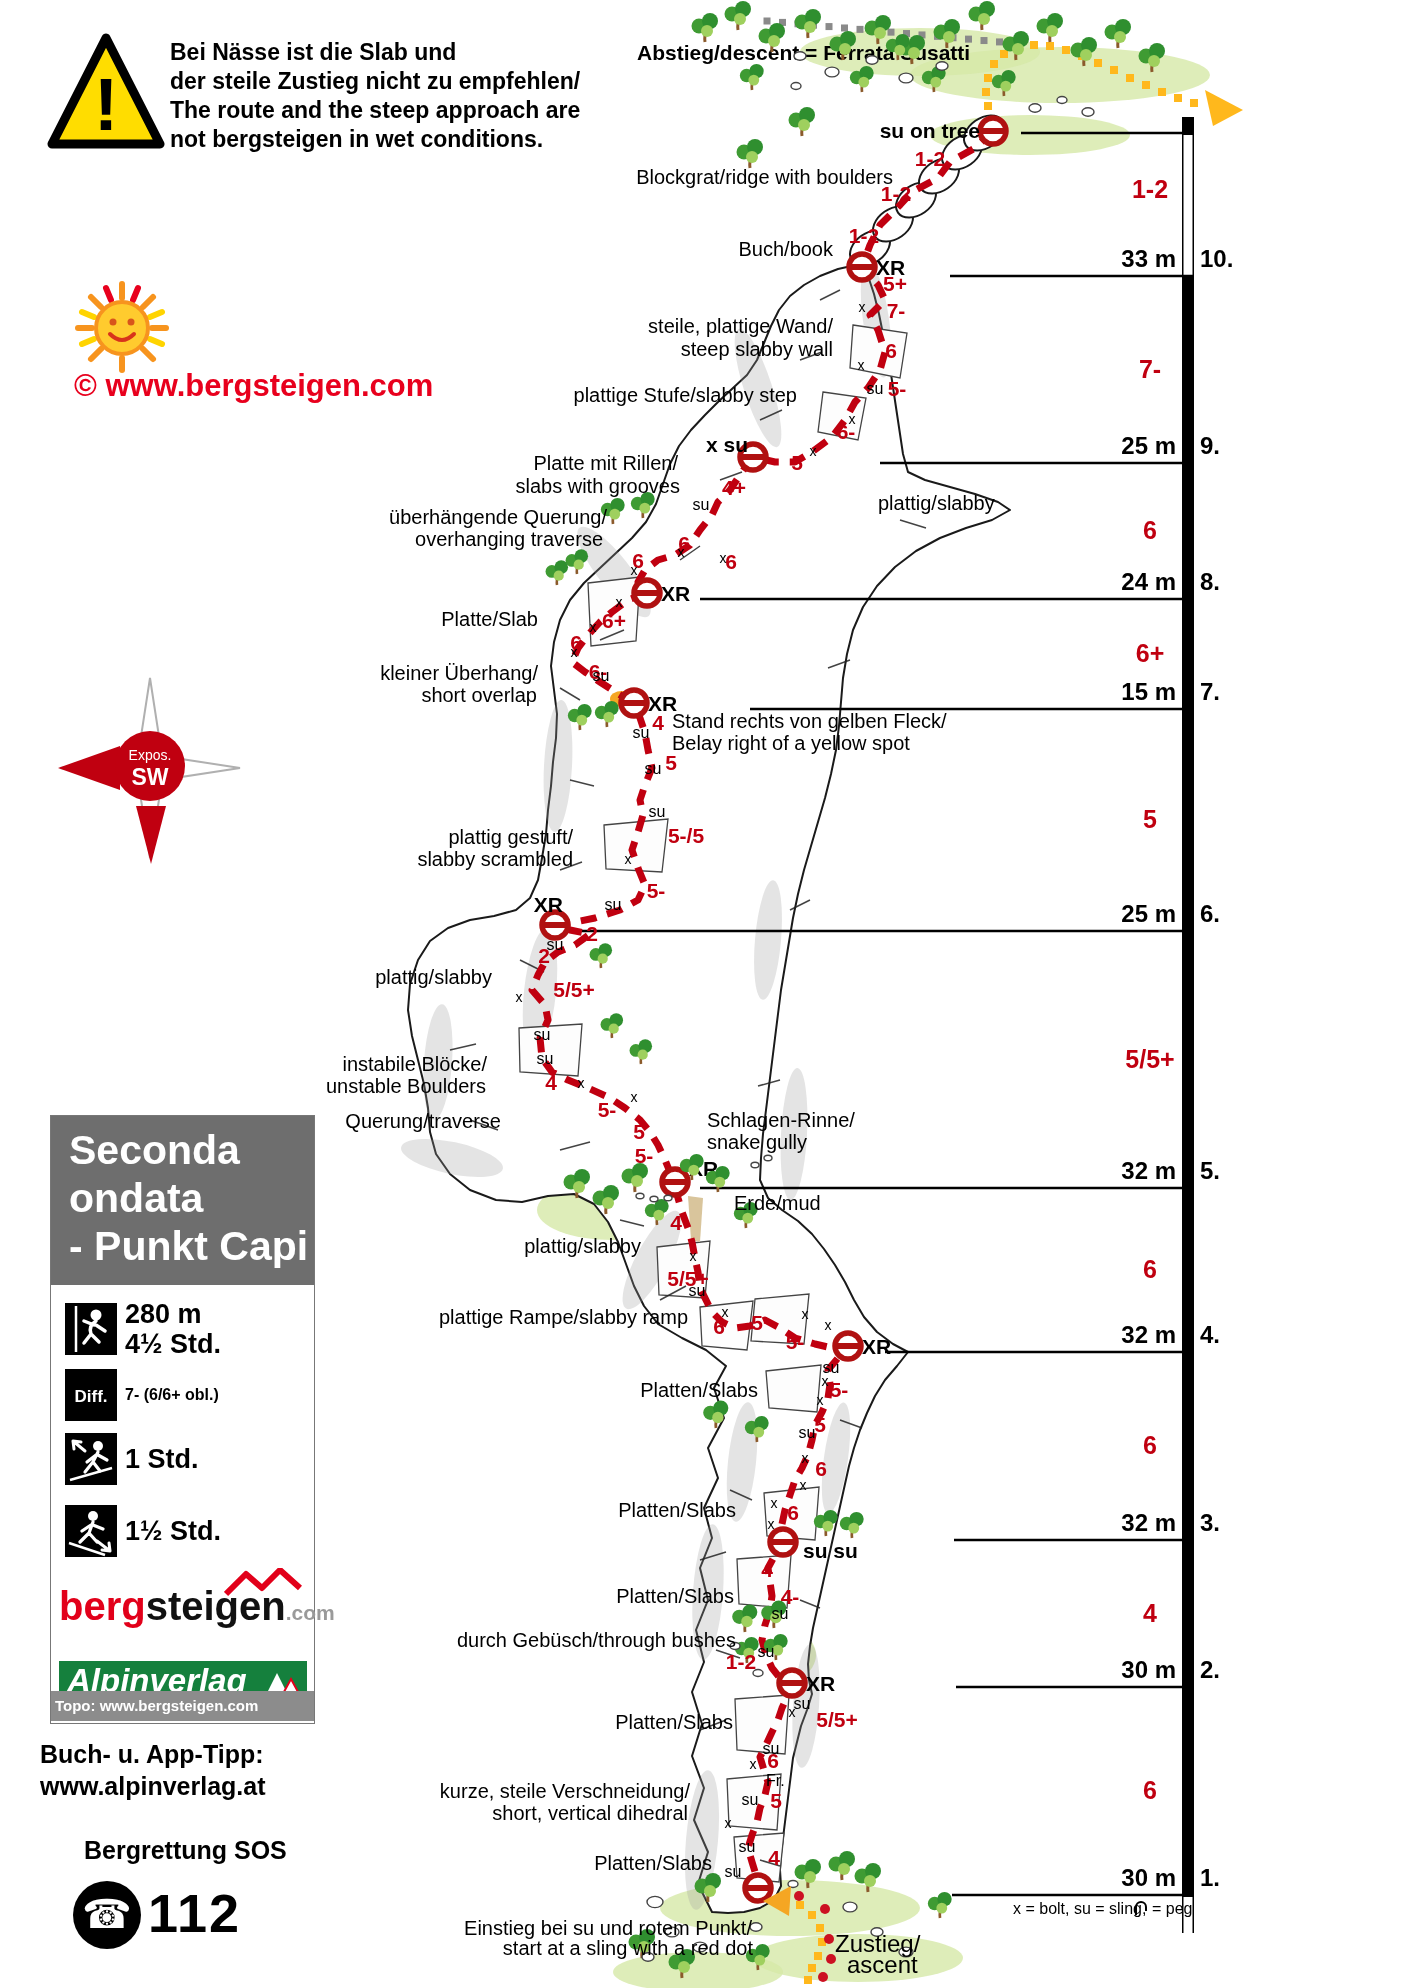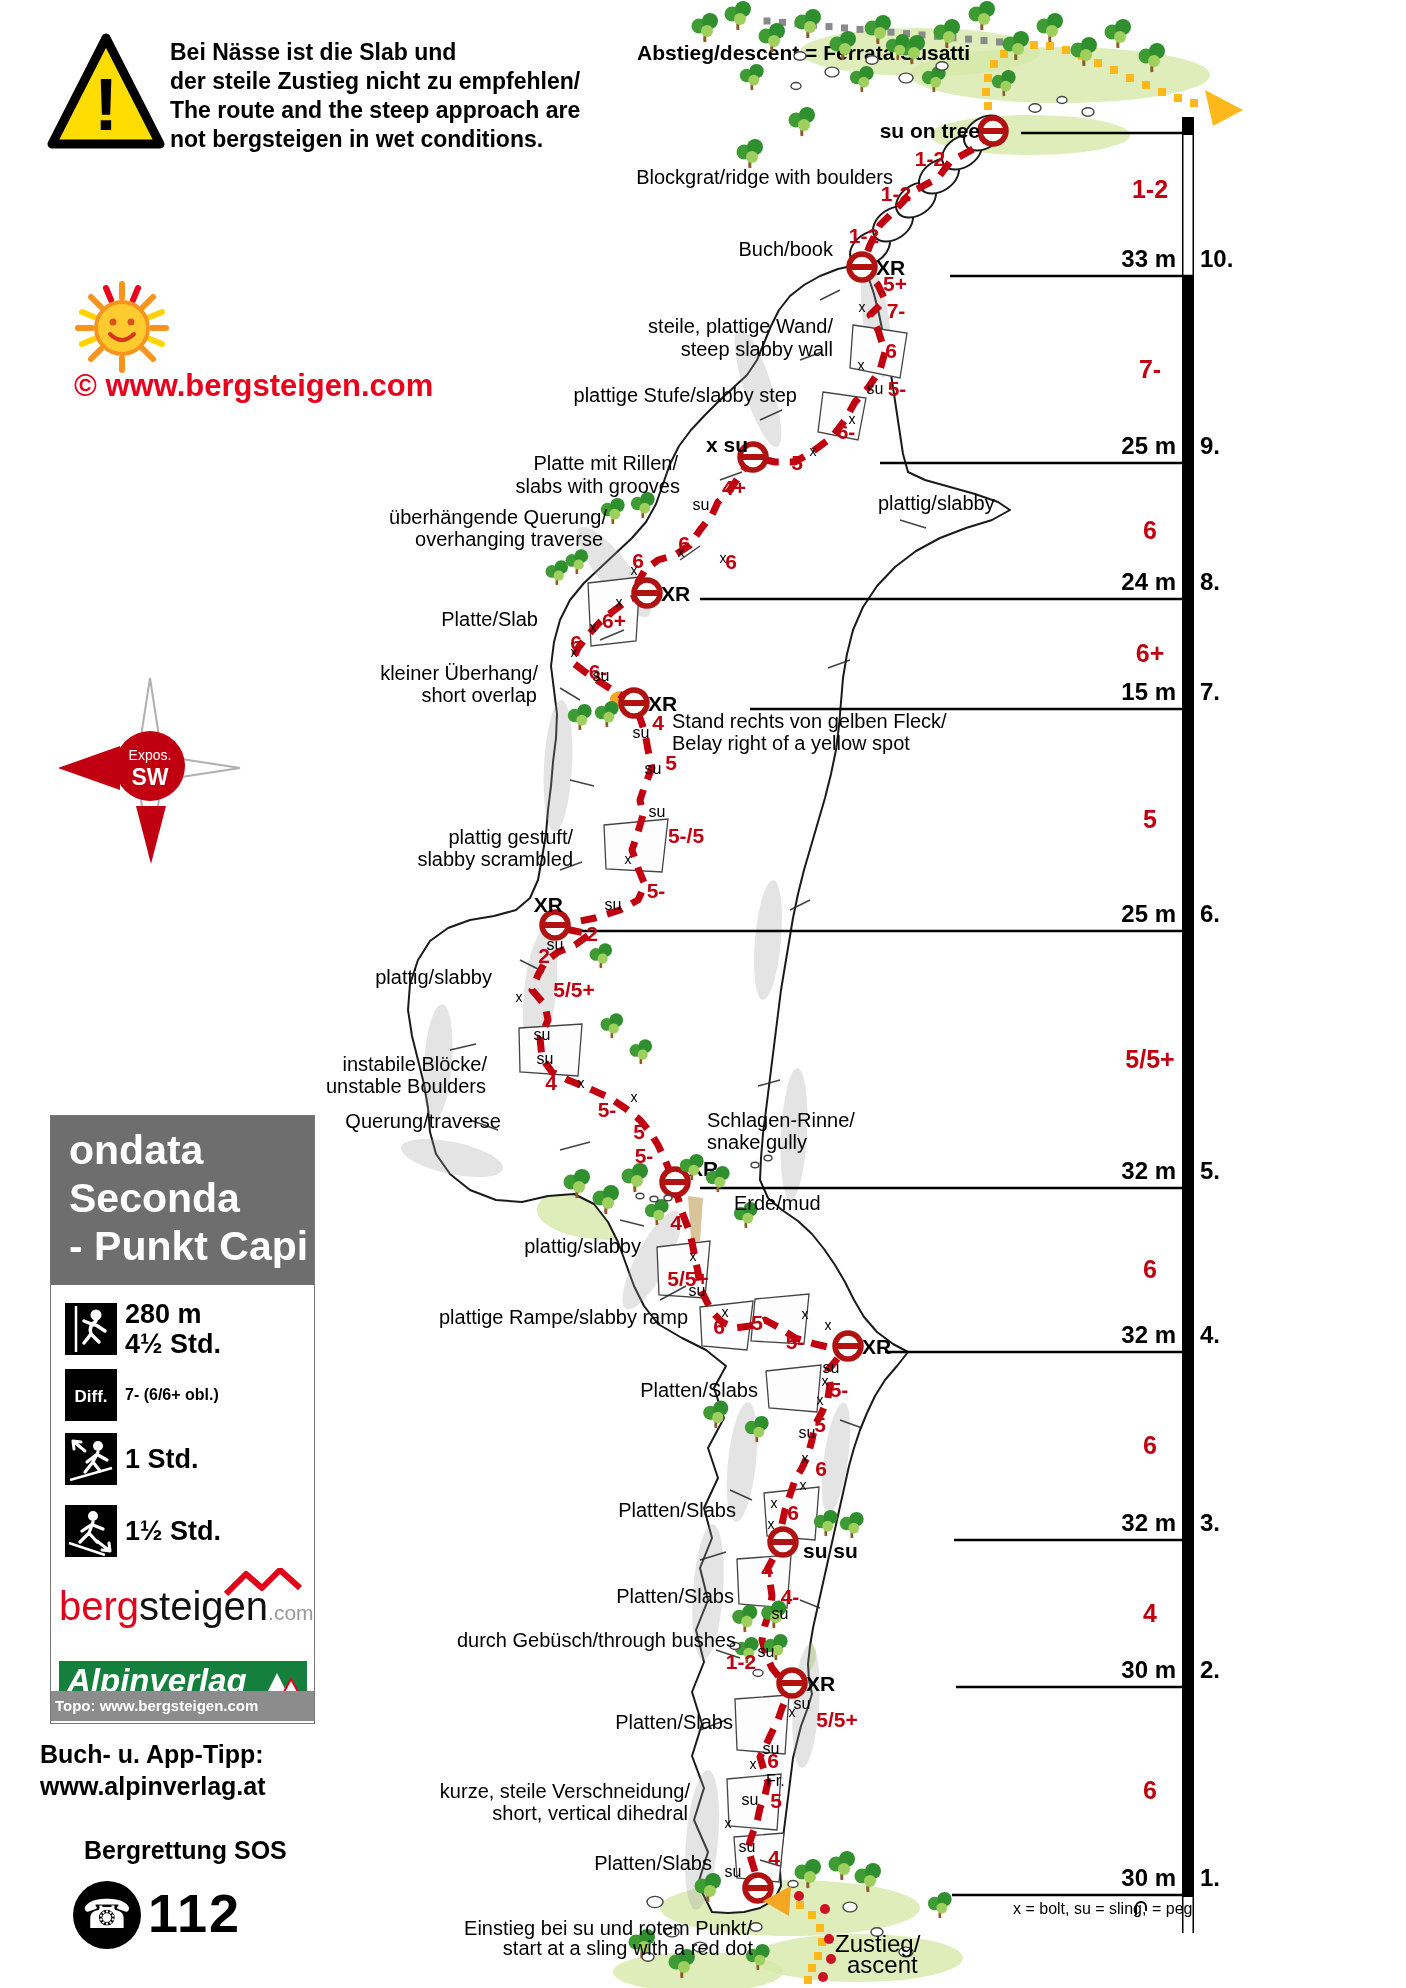--- a/index.html
+++ b/index.html
@@ -10,21 +10,21 @@
   #warning-text{left:170px;top:38px;width:520px;font-size:23px;font-weight:bold;line-height:29px;}
   
   #copyright{left:74px;top:368px;font-size:31px;font-weight:bold;color:#e8001d;}
   
   #sidebar{left:50px;top:1115px;width:263px;height:607px;border:1.5px solid #777;background:#fff;}
   #titlebox{left:0;top:0;width:100%;height:169px;background:#6e6e6e;color:#fff;
             font-size:41px;font-weight:bold;padding:10px 0 0 18px;box-sizing:border-box;line-height:48px;}
   .statrow{position:absolute;left:14px;display:flex;align-items:center;}
   .staticon{width:52px;height:52px;flex:0 0 52px;}
   .stattext{margin-left:8px;font-size:27px;font-weight:bold;line-height:30px;white-space:nowrap;}
-  #berglogo{left:8px;top:468px;font-weight:normal;font-size:40px;white-space:nowrap;}
+  #berglogo{left:8px;top:468px;font-weight:bold;font-size:40px;white-space:nowrap;}
   #berglogo .r{color:#e2001a;} #berglogo .b{color:#111;} #berglogo .g{color:#9a9a9a;font-size:21px;}
   #alpinbox{left:8px;top:517px;width:248px;height:43px;background:#15803d;color:#fff;margin-top:28px;}
   #alpinname{position:absolute;left:8px;top:1px;font-size:33px;font-weight:bold;font-style:italic;}
   #alpinurl{position:absolute;left:60px;top:36px;font-size:9px;font-weight:bold;}
   #topobar{left:0;top:575px;width:100%;height:30px;background:#8c8c8c;color:#fff;
            font-size:15px;font-weight:bold;line-height:30px;padding-left:4px;box-sizing:border-box;}
   
   #tips{left:40px;top:1738px;font-size:25px;font-weight:bold;line-height:32px;}
   #sos{left:84px;top:1836px;font-size:25px;font-weight:bold;}
   #emg-num{left:148px;top:1882px;font-size:54px;font-weight:bold;letter-spacing:2px;}
@@ -76,22 +76,22 @@
     <polygon points="102,10 114,88 192,100 114,112 102,190 90,112 12,100 90,88" fill="#fff" stroke="#b0b0b0" stroke-width="2"></polygon>
     <polygon points="10,100 72,78 72,122" fill="#c00010"></polygon>
     <polygon points="88,138 118,138 103,196" fill="#c00010"></polygon>
     <circle cx="102" cy="98" r="35" fill="#c00010"></circle>
     <text x="102" y="92" font-size="14" fill="#fff" text-anchor="middle">Expos.</text>
     <text x="102" y="117" font-size="23" font-weight="bold" fill="#fff" text-anchor="middle">SW</text>
   </svg>
 
   <div class="abs" id="sidebar">
     <div class="abs" id="titlebox">
+      <div>Seconda</div>
       <div>ondata</div>
-      <div>Seconda</div>
       <div>- Punkt Capi</div>
     </div>
 
     <div class="statrow" style="top:183px">
       <svg class="staticon" viewBox="0 0 52 52">
         <rect width="52" height="52" fill="#000"></rect>
         <line x1="11" y1="3" x2="11" y2="49" stroke="#fff" stroke-width="2.5"></line>
         <circle cx="31" cy="12" r="5.5" fill="#fff"></circle>
         <path d="M31,18 q-8,5 -5,13 l-7,9 M26,31 l8,8 M29,22 l-10,-4 M31,22 l9,6" stroke="#fff" stroke-width="3.5" fill="none" stroke-linecap="round"></path>
       </svg>

